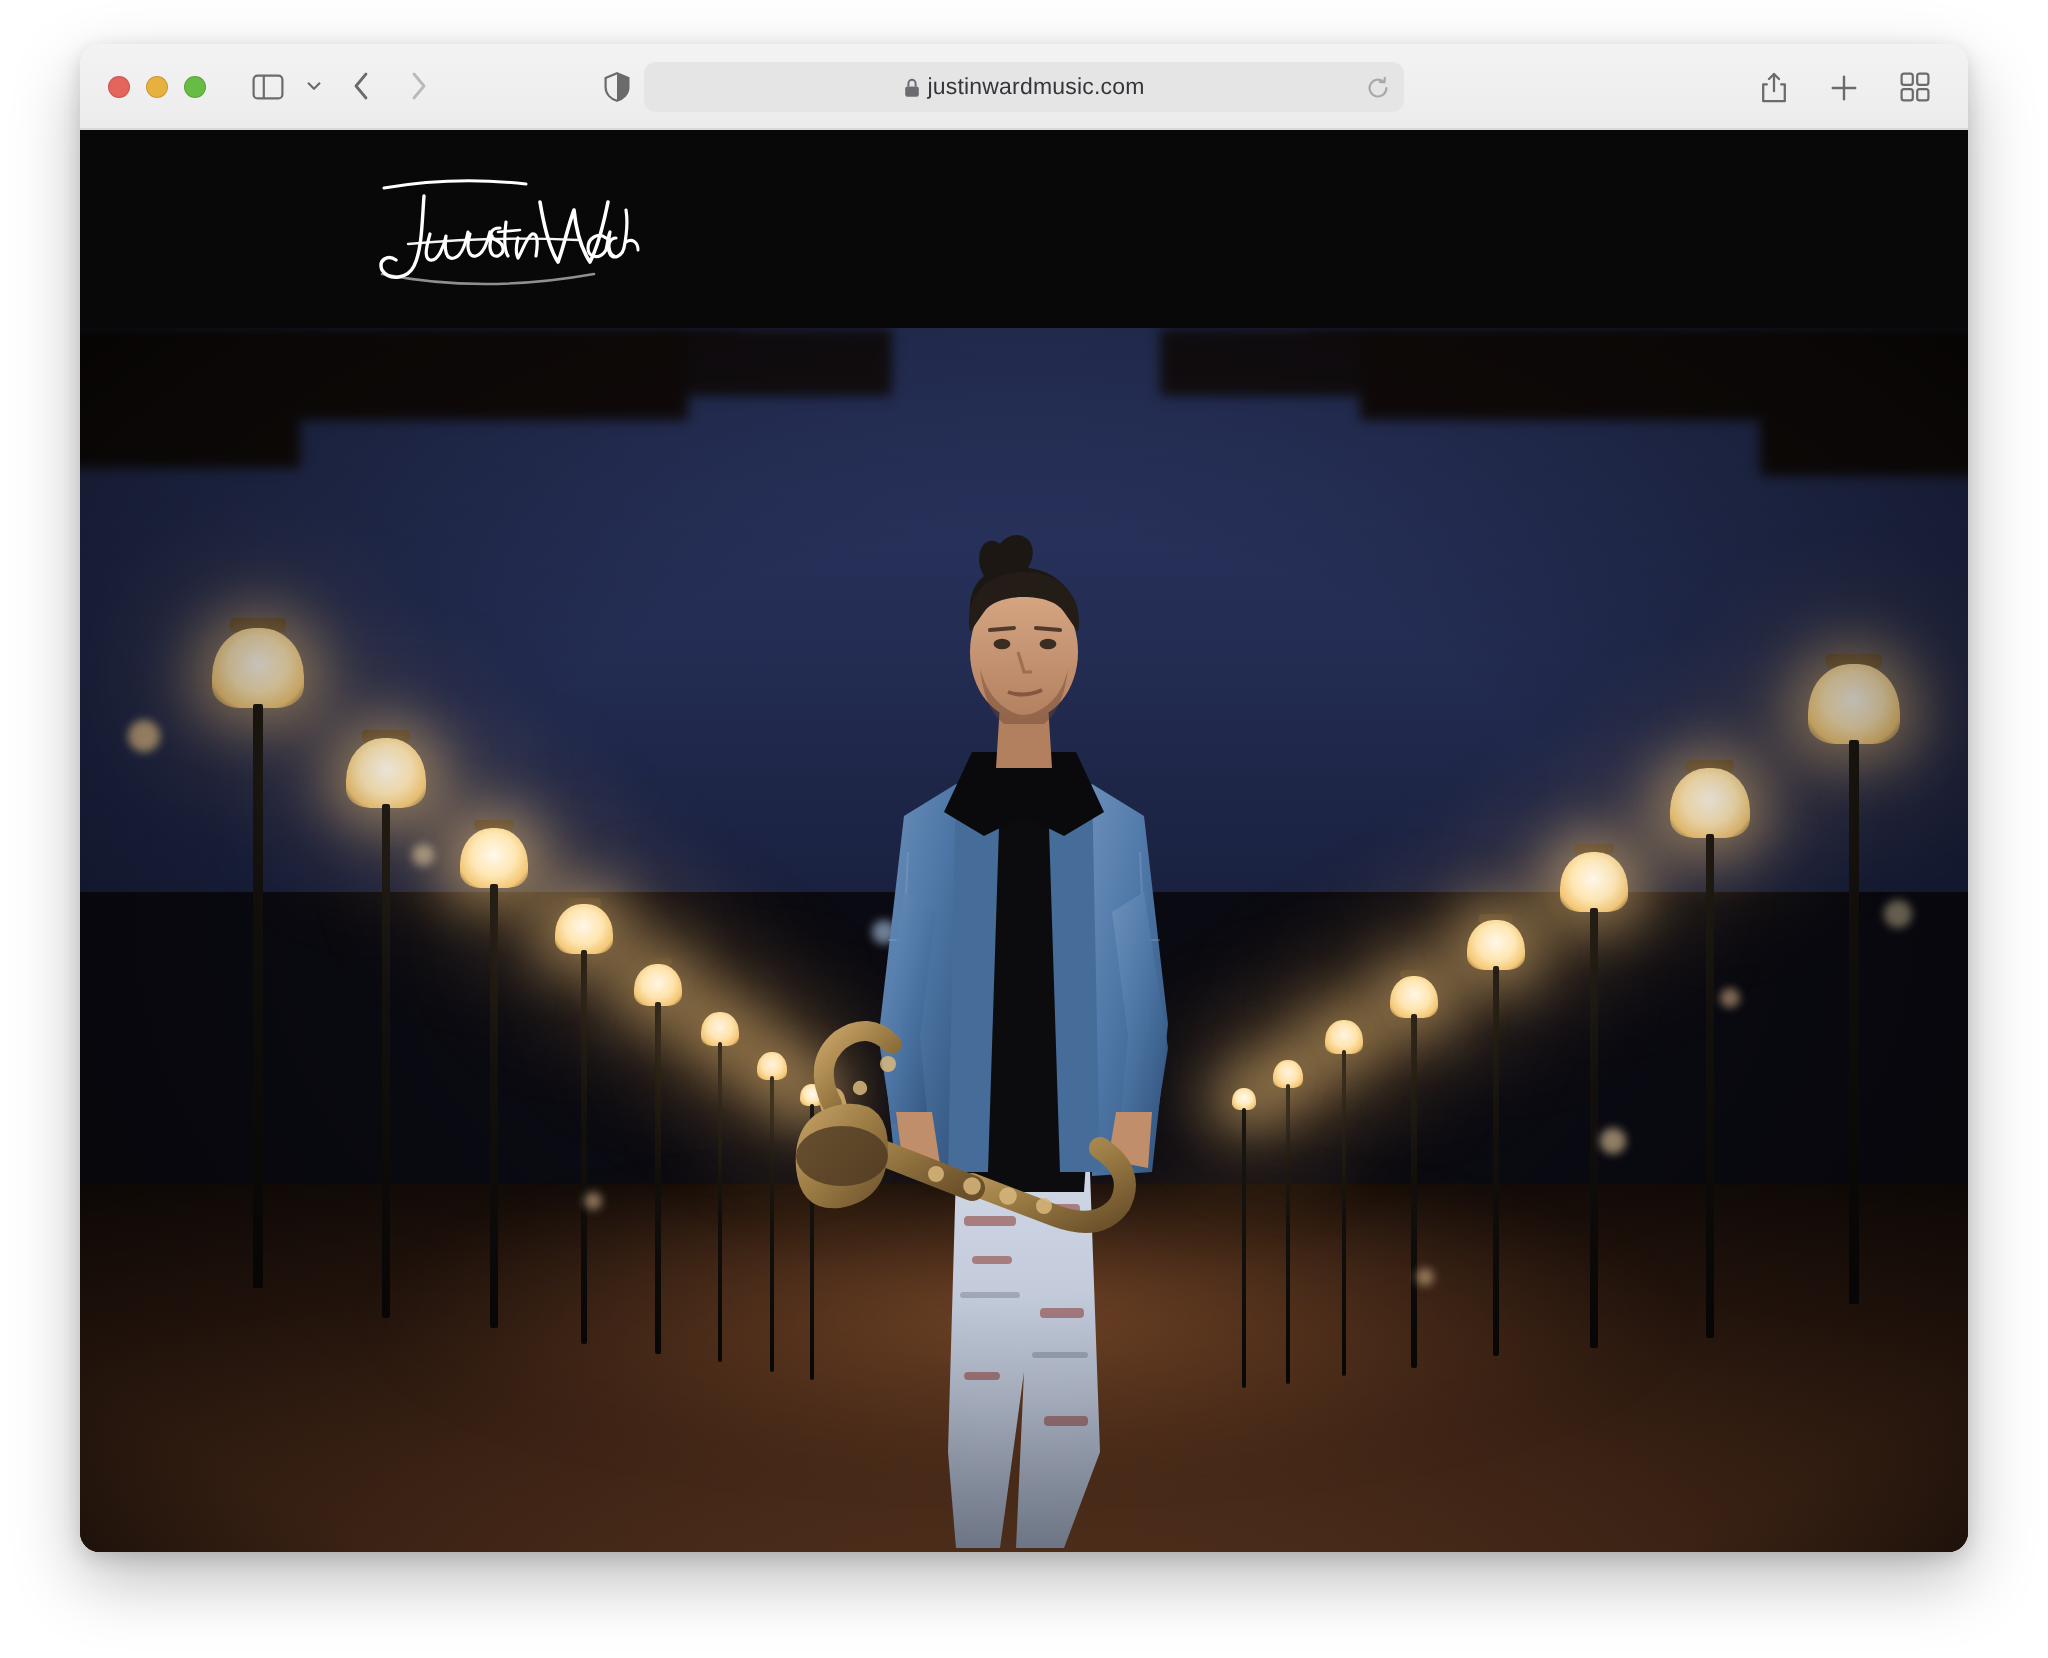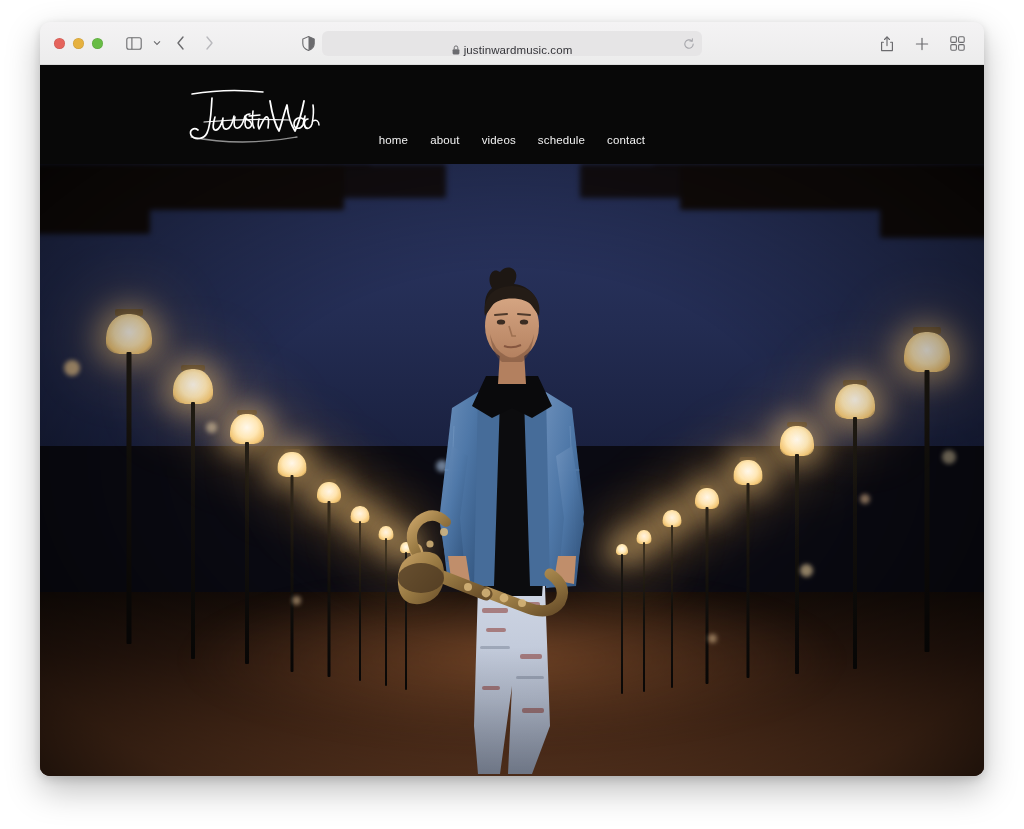--- a/index.html
+++ b/index.html
@@ -63,21 +63,21 @@
     width: 380px;
     top: 9px;
     height: 25px;
   }
   .addr-bar {
     width: 100%;
     height: 100%;
     background: #e6e5e6;
     border-radius: 6px;
     display: flex;
-    align-items: flex-end;
+    align-items: center;
     justify-content: center;
     position: relative;
     box-sizing: border-box;
   }
   .addr-inner {
     display: flex;
     align-items: center;
     gap: 4px;
   }
   .addr-text {
@@ -638,23 +638,16 @@
           <path d="M99 26 C101 38 104 50 108 56 C111 48 113 38 116 30 C117 40 120 50 124 56 C128 48 131 36 133 26" stroke-width="1.8"></path>
           <path d="M132 44 C128 41 123 44 123 49 C123 54 129 55 132 50 C133 46 133 43 134 41 C133 46 133 52 136 53" stroke-width="1.6"></path>
           <path d="M137 44 C134 44 132 48 134 52 C136 55 140 53 141 49 C142 44 143 36 142 30" stroke-width="1.6"></path>
           <path d="M142 46 C145 44 148 46 148 50" stroke-width="1.5"></path>
 
           <path d="M33 47 Q74 43 118 45" stroke-width="1.2" opacity=".95"></path>
           <path d="M20 62 Q70 72 126 62" stroke-width="1.3" opacity=".55"></path>
         </svg>
       </div>
 
-      <nav class="site-nav">
-        <a class="nav-link" href="#">home</a>
-        <a class="nav-link" href="#">about</a>
-        <a class="nav-link" href="#">videos</a>
-        <a class="nav-link" href="#">schedule</a>
-        <a class="nav-link" href="#">contact</a>
-      </nav>
     </div>
 
   </div>
 </div>
 
 </body></html>

